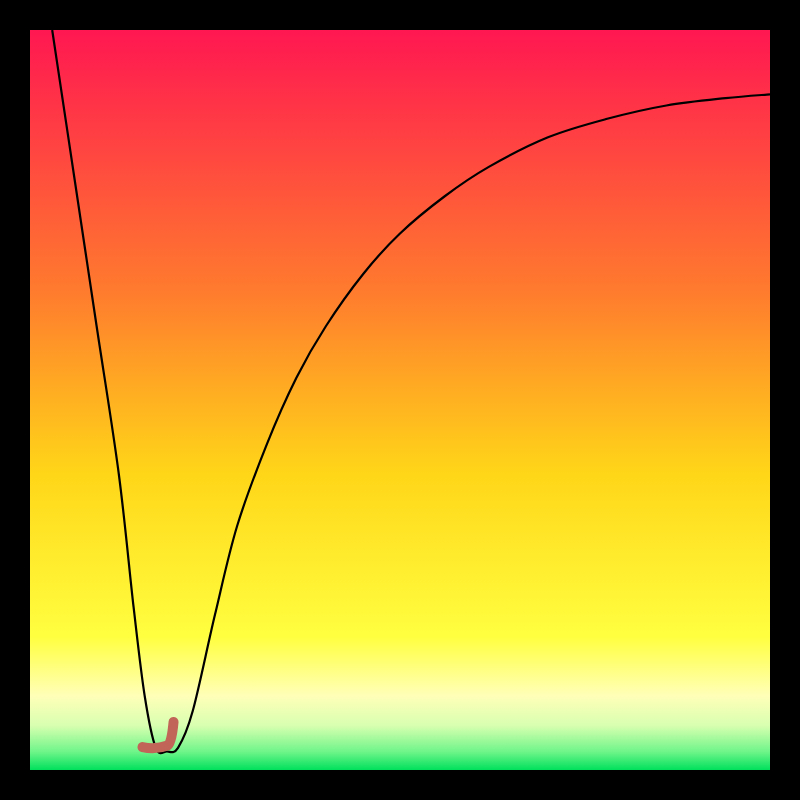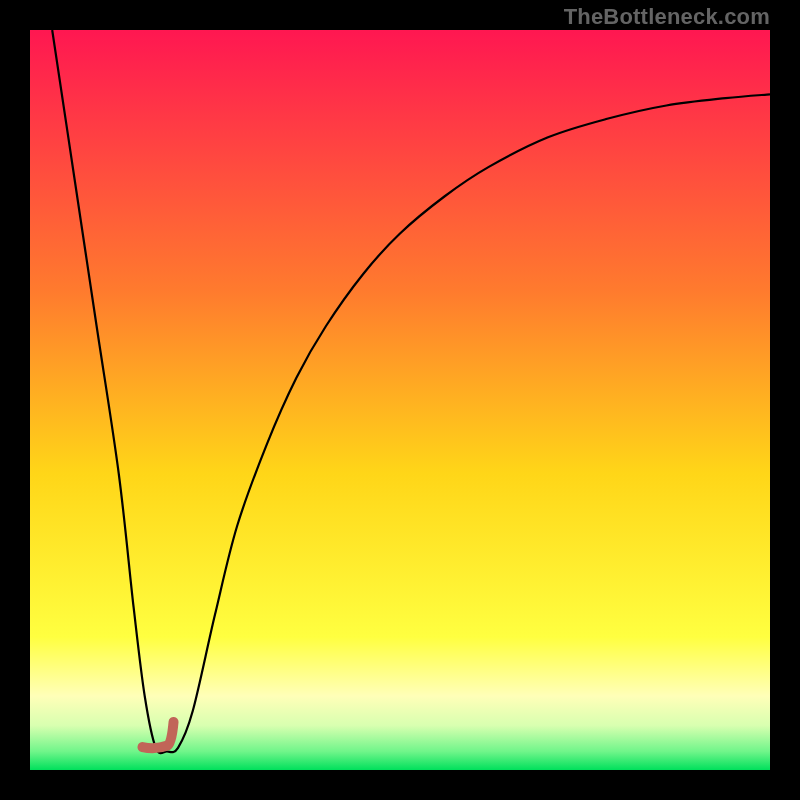--- a/index.html
+++ b/index.html
@@ -58,15 +58,14 @@
             <stop offset="97.5%" stop-color="#70f58a"></stop>
             <stop offset="100%" stop-color="#00e05c"></stop>
           </linearGradient>
       </defs>
       <rect id="bg-rect" x="0" y="0" width="740" height="740" fill="url(#bg-grad)"></rect>
       <path id="curve-path" fill="none" d="M 22.2 0 C 25.9 24.666666666666668, 37 98.66666666666666, 44.4 148 C 51.8 197.33333333333334, 59.199999999999996 246.66666666666666, 66.6 296 C 74 345.3333333333333, 82.63333333333333 397.1333333333333, 88.8 444 C 94.96666666666667 490.8666666666667, 99.28333333333335 540.2, 103.60000000000001 577.2 C 107.91666666666667 614.2, 111 642.5666666666667, 114.7 666 C 118.4 689.4333333333333, 122.10000000000001 708.55, 125.80000000000001 717.8 C 129.5 727.05, 133.20000000000002 721.5, 136.9 721.5 C 140.6 721.5, 143.68333333333334 724.5833333333333, 148 717.8 C 152.31666666666666 711.0166666666667, 156.63333333333335 703, 162.8 680.8 C 168.96666666666667 658.5999999999999, 177.6 615.4333333333334, 185 584.6 C 192.4 553.7666666666667, 198.5666666666667 524.1666666666666, 207.20000000000002 495.79999999999995 C 215.83333333333334 467.4333333333333, 226.93333333333334 439.06666666666666, 236.8 414.4 C 246.66666666666669 389.7333333333333, 256.5333333333333 367.5333333333333, 266.4 347.79999999999995 C 276.26666666666665 328.0666666666666, 284.9 313.26666666666665, 296 296 C 307.1 278.73333333333335, 320.6666666666667 259.6166666666667, 333 244.2 C 345.3333333333333 228.78333333333333, 356.43333333333334 216.45, 370 203.5 C 383.56666666666666 190.55, 399.6 177.6, 414.40000000000003 166.5 C 429.20000000000005 155.4, 441.53333333333336 146.76666666666674, 458.8 136.9000000000001 C 476.06666666666666 127.03333333333343, 498.26666666666665 115.31666666666676, 518 107.30000000000007 C 537.7333333333333 99.28333333333337, 557.4666666666667 94.1033333333333, 577.2 88.79999999999995 C 596.9333333333334 83.49666666666661, 616.6666666666666 78.93333333333334, 636.4 75.48000000000002 C 656.1333333333333 72.0266666666667, 678.3333333333333 69.93000000000002, 695.5999999999999 68.08000000000004 C 712.8666666666666 66.23000000000006, 732.6 64.99666666666677, 740 64.38000000000011" stroke="#000000" stroke-width="2.2"></path>
       <path id="marker-path" fill="none" stroke-linecap="round" stroke-linejoin="round" d="M 112.48 717.06 Q 125.06 720.06 137.64000000000001 715.58 Q 141.64000000000001 713.58 143.55999999999997 691.9" stroke="#c16558" stroke-width="10"></path>
     </svg>
   </div>
 
-  <div class="attribution">TheBottleneck.com</div>
 
 </div>
 
 </body></html>

